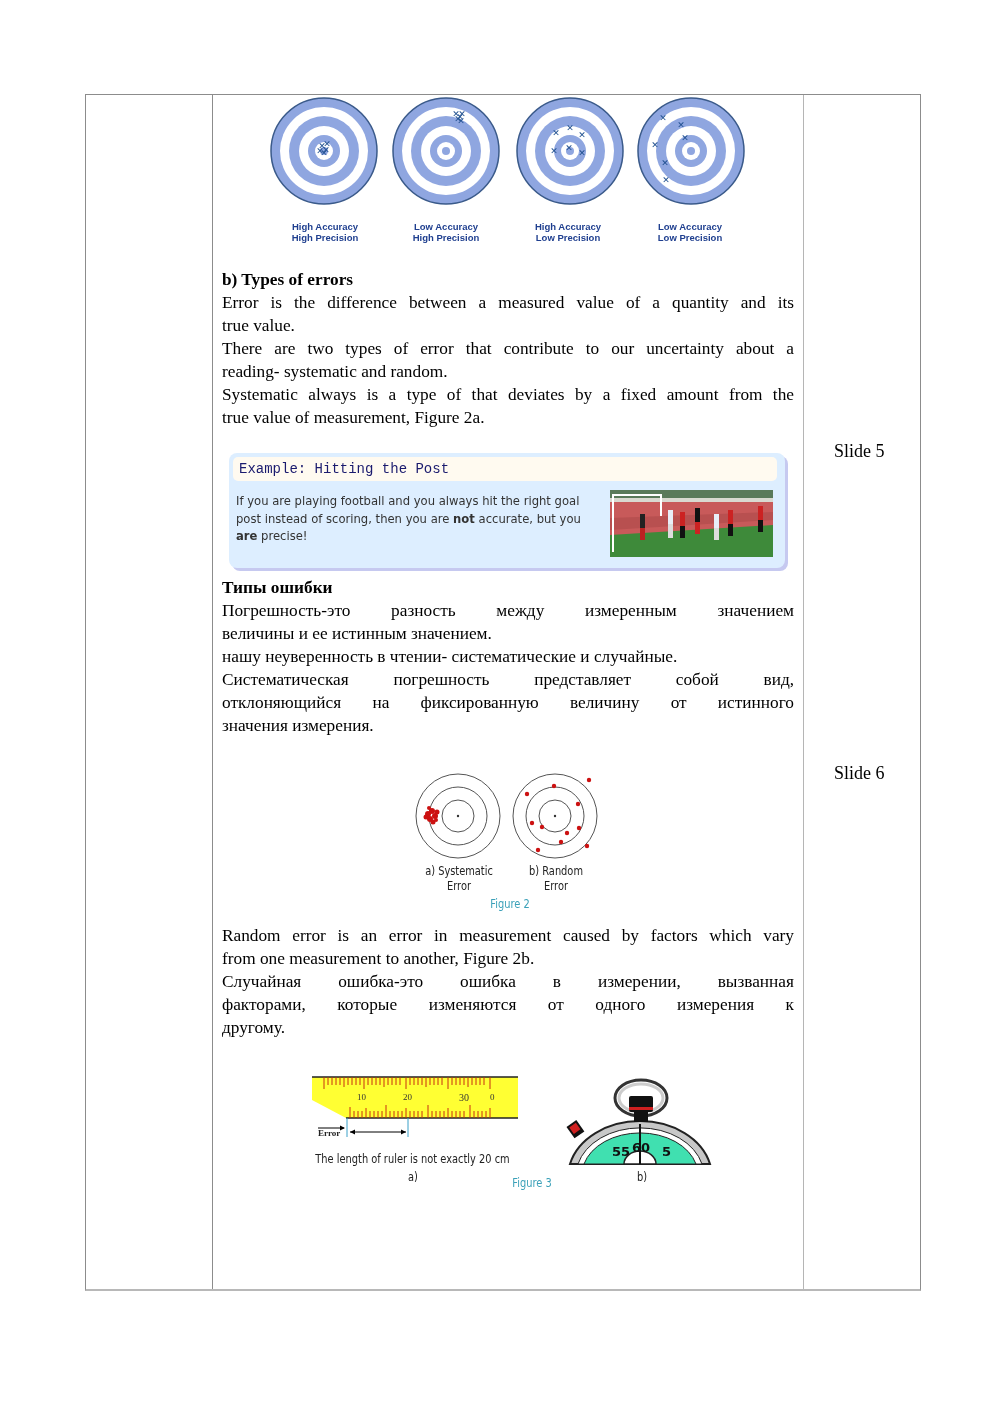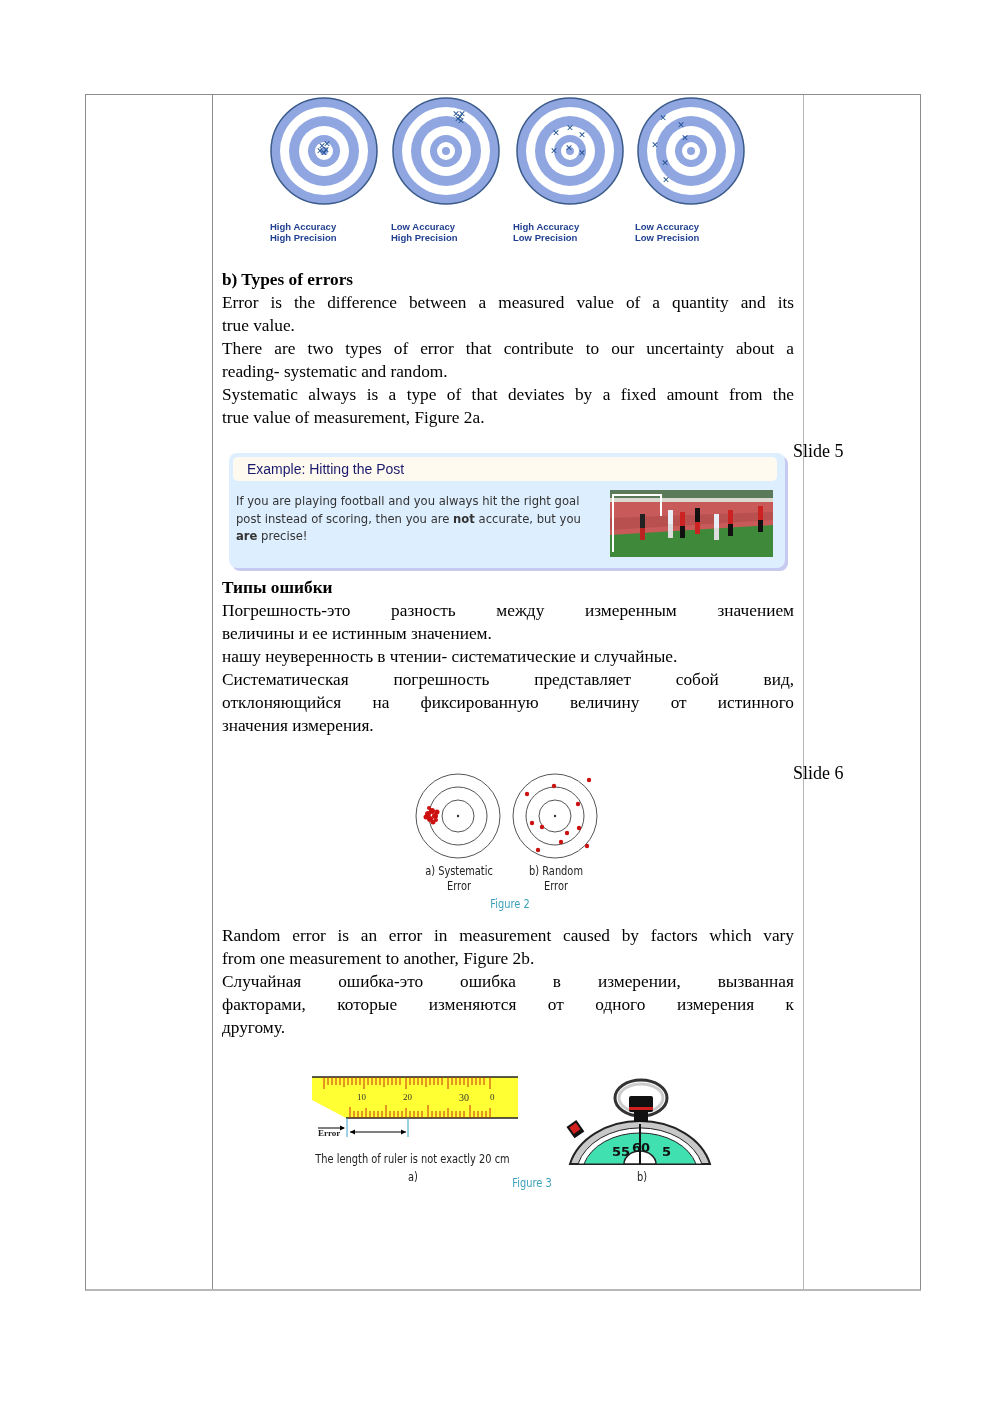--- a/index.html
+++ b/index.html
@@ -8,28 +8,28 @@
     .tbl { position: absolute; left: 85px; top: 94px; width: 836px; height: 1197px;
            border: 1px solid #8c8c8c; box-sizing: border-box; border-bottom: 2px solid #b8b8b8; }
     .vline { position: absolute; top: 0; bottom: 0; width: 1px; background: #8c8c8c; }
     .vline.v2 { background: #b5b5b5; }
     .abs { position: absolute; }
     .para { position: absolute; left: 222px; width: 572px; font-size: 17.3px; line-height: 23px; text-align: justify; }
     .para .ln { display: block; }
     .ital { }
     .bold { font-weight: bold; }
     .justify-last { text-align-last: justify; }
-    .slide { position: absolute; left: 793px; font-size: 18px; }
+    .slide { position: absolute; left: 834px; font-size: 18px; }
     .target-label { position: absolute; font-family: "Liberation Sans", sans-serif; font-weight: bold;
-                    font-size: 9.5px; line-height: 11px; color: #1f3f8f; text-align: left; width: 110px; }
+                    font-size: 9.5px; line-height: 11px; color: #1f3f8f; text-align: center; width: 110px; }
     .example-box { position: absolute; left: 229px; top: 453px; width: 556px; height: 115px;
                    background: #ddeeff; border-radius: 8px; box-shadow: 3px 3px 0 #c6c9f0; }
     .example-title { position: absolute; left: 4px; top: 4px; right: 8px; height: 24px; background: #fffaf0;
-                     border-radius: 5px; font-family: Liberation Sans, sans-serif; font-size: 14px;
-                     color: #1a1a6e; line-height: 24px; padding-left: 14px; box-sizing: border-box; }
+                     border-radius: 5px; font-family: Liberation Mono, monospace; font-size: 14px;
+                     color: #1a1a6e; line-height: 24px; padding-left: 6px; box-sizing: border-box; }
     .example-text { position: absolute; left: 7px; top: 40px; width: 365px; font-family: "DejaVu Sans", sans-serif;
                     font-size: 11.6px; line-height: 17.5px; color: #333; }
     .example-photo { position: absolute; left: 381px; top: 37px; width: 163px; height: 67px; overflow: hidden; }
     .fig-caption { position: absolute; font-family: "DejaVu Sans", sans-serif; font-size: 12px; color: #222;
                    text-align: center; transform: scaleX(0.82); transform-origin: center; line-height: 15px; }
     .fig-num { position: absolute; font-family: "DejaVu Sans", sans-serif; font-size: 12px; color: #3aa0b8;
                transform: scaleX(0.82); }
   </style>
 </head>
 <body>

